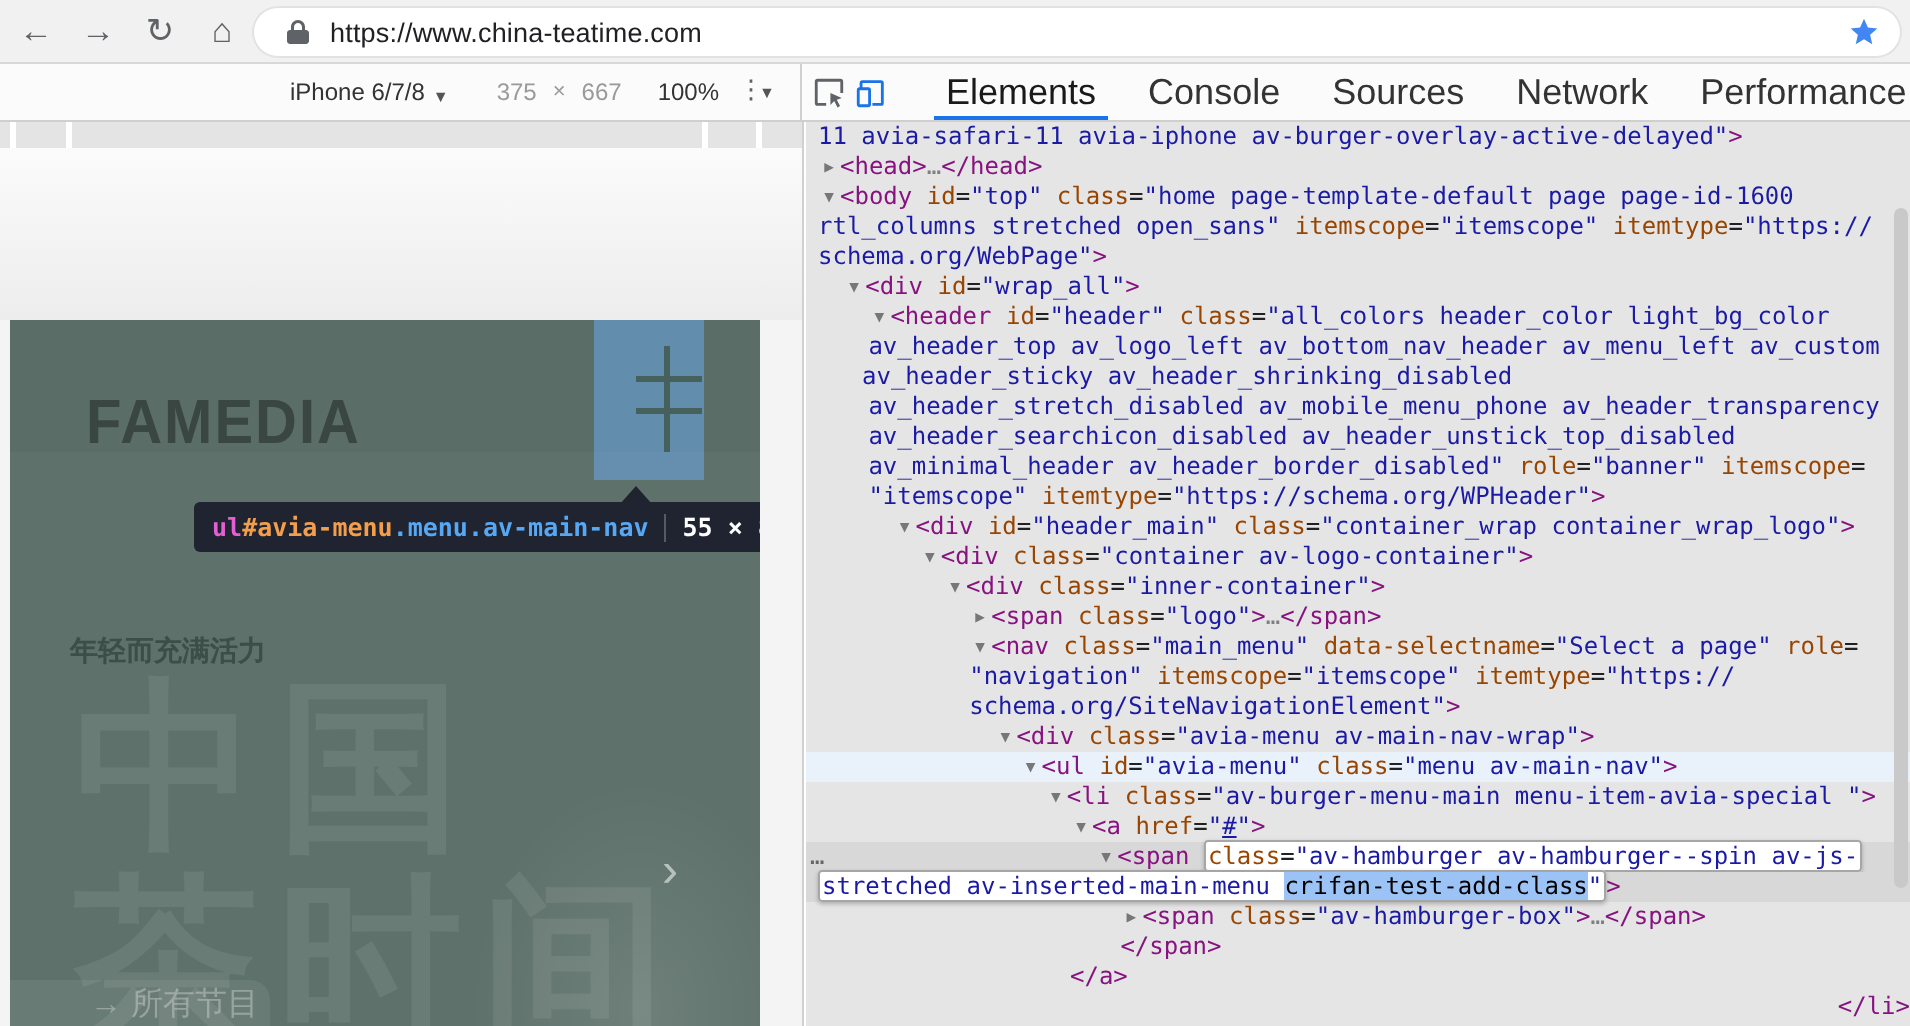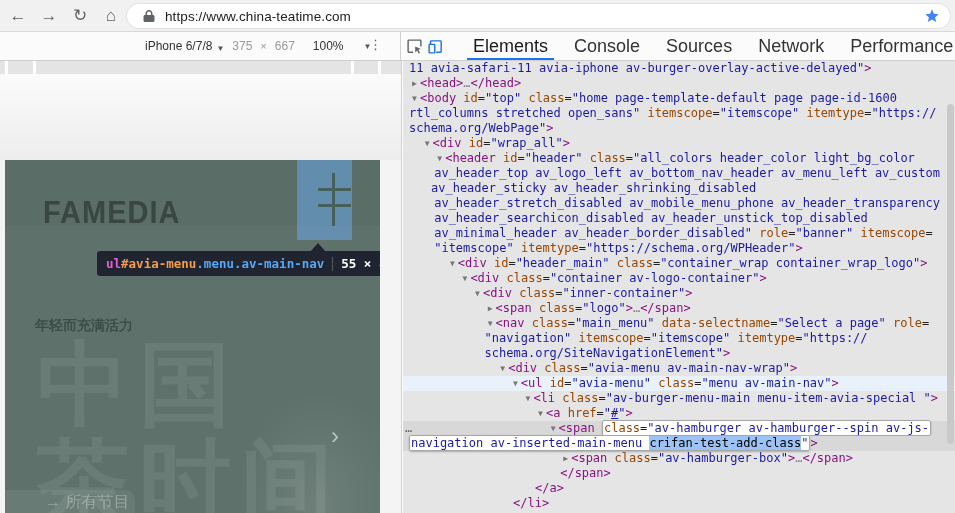--- a/index.html
+++ b/index.html
@@ -17,21 +17,21 @@
   .url-text { margin-left:10px; font-size:13.5px; color:#202124; letter-spacing:0.1px; }
   .star { position:absolute; right:10px; top:4px; display:flex; }
 
   
   .toolbar-row { position:absolute; left:0; top:32px; width:955px; height:29px; background:#fbfbfb;
     border-bottom:1px solid #cfcfcf; }
   .device-toolbar { position:absolute; left:0; top:0; width:401px; height:28px;
     border-right:1px solid #d0d0d0; display:flex; align-items:center; font-size:12px; color:#333; }
   .dev-select { margin-left:145px; display:flex; align-items:flex-end; gap:4px; }
   .caret { font-size:8px; color:#555; }
-  .dim-input { color:#9a9a9a; margin-left:8px; }
+  .dim-input { color:#9a9a9a; margin-left:24px; }
   .dim-x { color:#9a9a9a; margin:0 8px; font-size:11px; }
   .zoom-select { margin-left:18px; display:flex; align-items:center; gap:20px; }
   .kebab { position:absolute; right:18px; top:5px; color:#5f6368; font-size:13px; letter-spacing:0; }
 
   .devtools-tabs { position:absolute; left:402px; top:0; width:553px; height:28px;
     display:flex; align-items:center; overflow:hidden; }
   .dt-ico { width:24px; height:24px; display:flex; align-items:center; justify-content:center; margin-left:4px; }
   .dt-divider { width:1px; height:18px; background:#d0d0d0; margin:0 8px; }
   .tab { font-size:18px; color:#333; padding:0 6px; height:28px; display:flex; align-items:center;
     position:relative; white-space:nowrap; margin:0 7px; }
@@ -224,19 +224,19 @@
     <div class="code-line" style="padding-left: 69px;"><span class="arrow">▼</span><span class="tk-t">&lt;div</span><span class="tk-p"> </span><span class="tk-a">class</span><span class="tk-p">=</span><span class="tk-v">"inner-container"</span><span class="tk-t">&gt;</span></div>
     <div class="code-line" style="padding-left: 81.6px;"><span class="arrow">▶</span><span class="tk-t">&lt;span</span><span class="tk-p"> </span><span class="tk-a">class</span><span class="tk-p">=</span><span class="tk-v">"logo"</span><span class="tk-t">&gt;</span><span class="tk-e">…</span><span class="tk-t">&lt;/span&gt;</span></div>
     <div class="code-line" style="padding-left: 81.6px;"><span class="arrow">▼</span><span class="tk-t">&lt;nav</span><span class="tk-p"> </span><span class="tk-a">class</span><span class="tk-p">=</span><span class="tk-v">"main_menu"</span><span class="tk-p"> </span><span class="tk-a">data-selectname</span><span class="tk-p">=</span><span class="tk-v">"Select a page"</span><span class="tk-p"> </span><span class="tk-a">role</span><span class="tk-p">=</span></div>
     <div class="code-line" style="padding-left: 81.6px;"><span class="tk-v">"navigation"</span><span class="tk-p"> </span><span class="tk-a">itemscope</span><span class="tk-p">=</span><span class="tk-v">"itemscope"</span><span class="tk-p"> </span><span class="tk-a">itemtype</span><span class="tk-p">=</span><span class="tk-v">"https://</span></div>
     <div class="code-line" style="padding-left: 81.6px;"><span class="tk-v">schema.org/SiteNavigationElement"</span><span class="tk-t">&gt;</span></div>
     <div class="code-line" style="padding-left: 94.2px;"><span class="arrow">▼</span><span class="tk-t">&lt;div</span><span class="tk-p"> </span><span class="tk-a">class</span><span class="tk-p">=</span><span class="tk-v">"avia-menu av-main-nav-wrap"</span><span class="tk-t">&gt;</span></div>
     <div class="code-line hl-hover" style="padding-left: 106.8px;"><span class="arrow">▼</span><span class="tk-t">&lt;ul</span><span class="tk-p"> </span><span class="tk-a">id</span><span class="tk-p">=</span><span class="tk-v">"avia-menu"</span><span class="tk-p"> </span><span class="tk-a">class</span><span class="tk-p">=</span><span class="tk-v">"menu av-main-nav"</span><span class="tk-t">&gt;</span></div>
     <div class="code-line" style="padding-left: 119.4px;"><span class="arrow">▼</span><span class="tk-t">&lt;li</span><span class="tk-p"> </span><span class="tk-a">class</span><span class="tk-p">=</span><span class="tk-v">"av-burger-menu-main menu-item-avia-special "</span><span class="tk-t">&gt;</span></div>
     <div class="code-line" style="padding-left: 132px;"><span class="arrow">▼</span><span class="tk-t">&lt;a</span><span class="tk-p"> </span><span class="tk-a">href</span><span class="tk-p">=</span><span class="tk-v">"</span><span class="tk-vl">#</span><span class="tk-v">"</span><span class="tk-t">&gt;</span></div>
     <div class="code-line hl-sel" style="padding-left: 144.6px;"><span class="gutter-dots">…</span><span class="arrow">▼</span><span class="tk-t">&lt;span</span><span class="tk-p"> </span><span class="editbox"><span class="tk-a">class</span><span class="tk-p">=</span><span class="tk-v">"av-hamburger av-hamburger--spin av-js-</span></span></div>
-    <div class="code-line hl-sel" style="padding-left: 6px;"><span class="editbox"><span class="tk-v">navigation av-inserted-main-menu </span><span class="tk-sel">crifan-test-add-class</span><span class="tk-v">"</span></span><span class="tk-t">&gt;</span></div>
+    <div class="code-line hl-sel" style="padding-left: 6px;"><span class="editbox"><span class="tk-v">stretched av-inserted-main-menu </span><span class="tk-sel">crifan-test-add-class</span><span class="tk-v">"</span></span><span class="tk-t">&gt;</span></div>
     <div class="code-line" style="padding-left: 157.2px;"><span class="arrow">▶</span><span class="tk-t">&lt;span</span><span class="tk-p"> </span><span class="tk-a">class</span><span class="tk-p">=</span><span class="tk-v">"av-hamburger-box"</span><span class="tk-t">&gt;</span><span class="tk-e">…</span><span class="tk-t">&lt;/span&gt;</span></div>
     <div class="code-line" style="padding-left: 157.2px;"><span class="tk-t">&lt;/span&gt;</span></div>
     <div class="code-line" style="padding-left: 132px;"><span class="tk-t">&lt;/a&gt;</span></div>
-    <div class="code-line" style="padding-left: 110px;"><span class="tk-t">&lt;/li&gt;</span></div>
+    <div class="code-line" style="padding-left: 72px; text-align: right;"><span class="tk-t">&lt;/li&gt;</span></div>
   </div>
 <div class="code-scrollbar"></div>
 
 </body></html>

